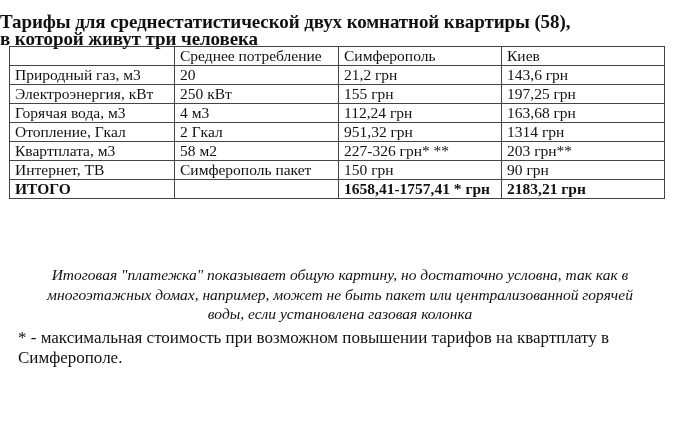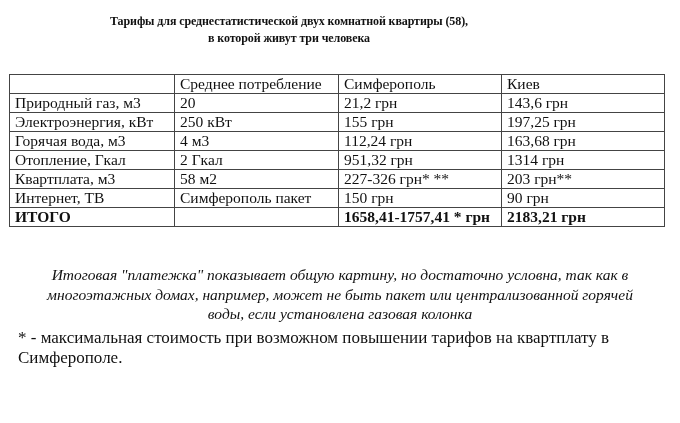--- a/index.html
+++ b/index.html
@@ -3,26 +3,26 @@
 <meta charset="utf-8">
 <style>
   html, body { margin: 0; padding: 0; }
   body {
     width: 680px; height: 423px; background: #ffffff; color: #111;
     font-family: "Liberation Serif", "DejaVu Serif", serif;
     position: relative; overflow: hidden;
   }
   .title {
     position: absolute; left: 0; top: 13px; width: 578px;
-    text-align: center; font-weight: bold; font-size: 12px; line-height: 17px;
+    text-align: left; font-weight: bold; font-size: 19px; line-height: 17px;
     letter-spacing: -0.1px;
   }
   table.tariffs {
     position: absolute; left: 9px; top: 46px;
-    border-collapse: collapse; font-size: 15.5px; line-height: 18px; margin-top: 28px;
+    border-collapse: collapse; font-size: 15.5px; line-height: 18px;
   }
   table.tariffs td {
     border: 1.3px solid #444; padding: 0 5px; vertical-align: top;
     height: 18px;
   }
   .c1 { width: 154px; }
   .c2 { width: 153px; }
   .c3 { width: 152px; }
   .c4 { width: 152px; }
   .hdr td { height: 38px; }

